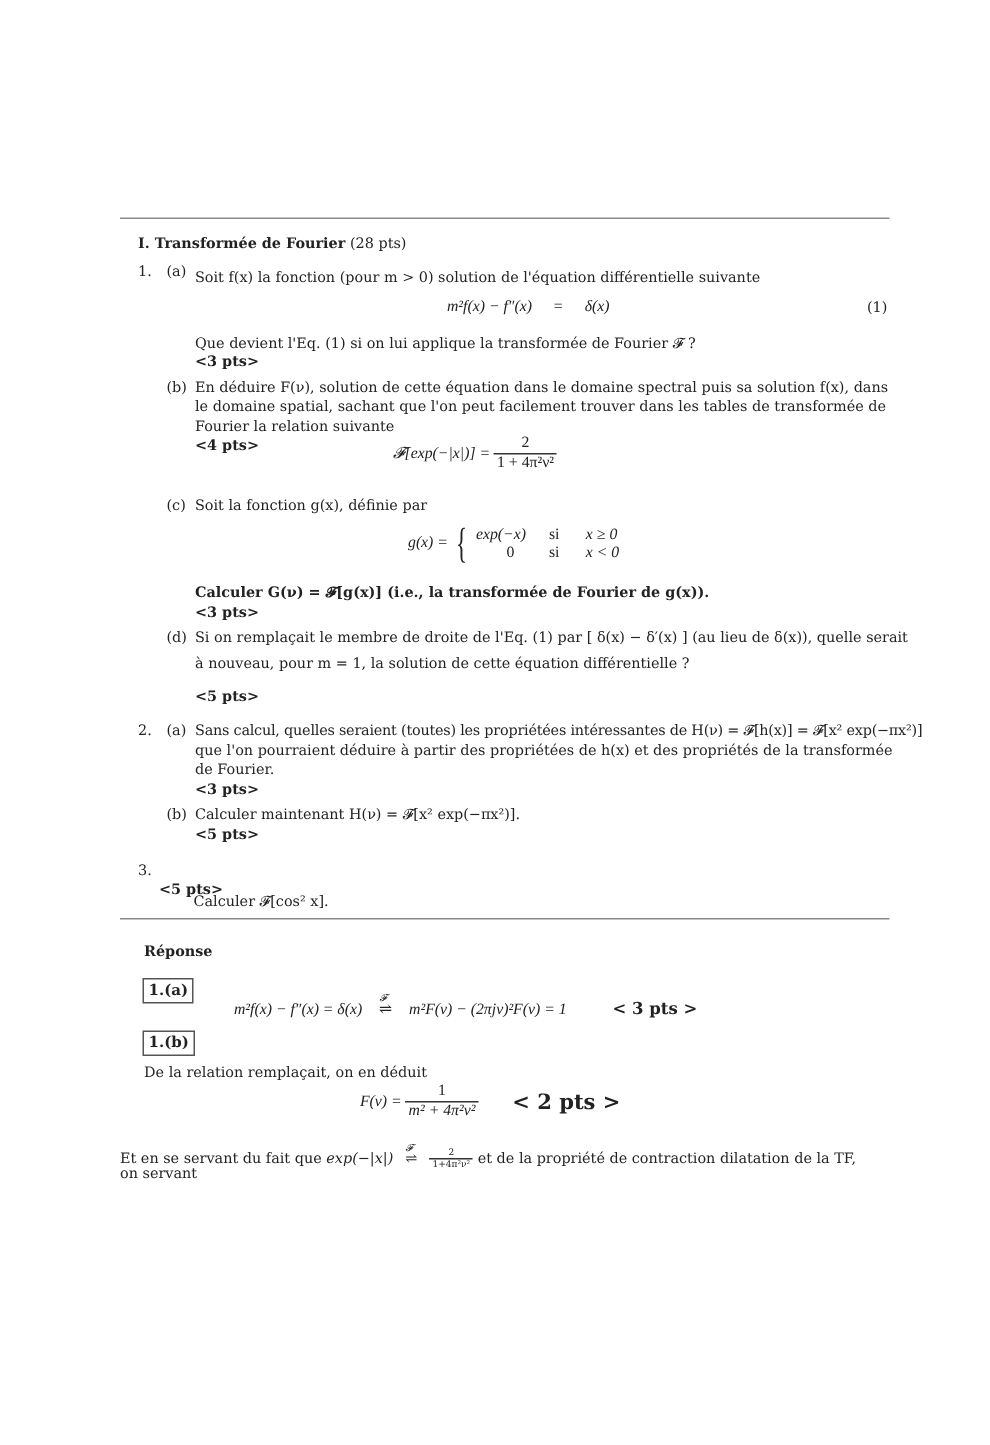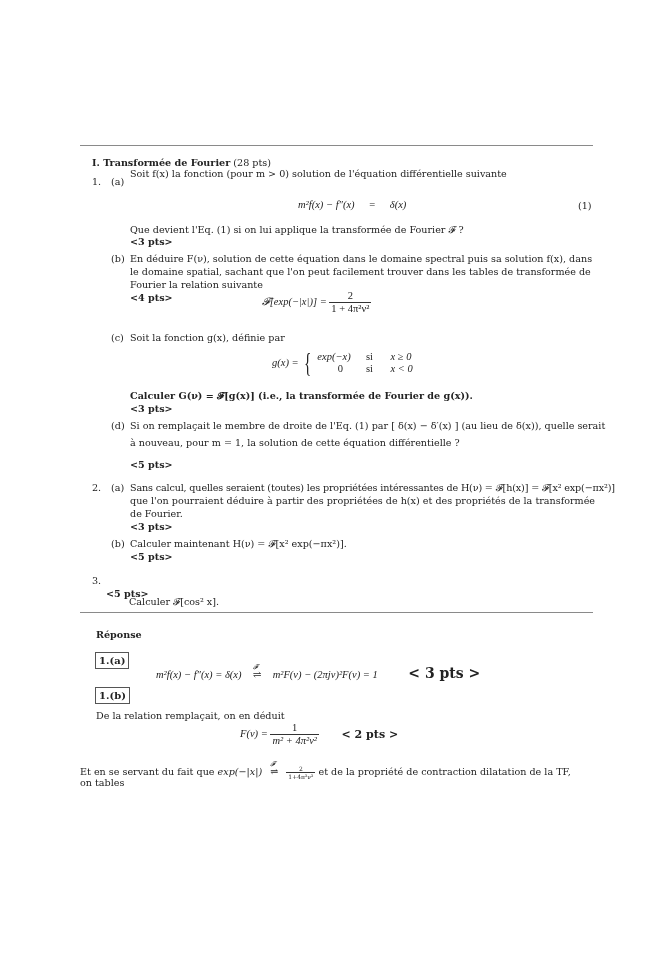--- a/index.html
+++ b/index.html
@@ -29,21 +29,21 @@
 
   <div class="rule" style="top:145px;"></div>
 
   <div class="abs" style="left:92px; top:157px;">
     <span class="b">I. Transformée de Fourier</span>
     <span>(28 pts)</span>
   </div>
 
   <div class="abs" style="left:92px; top:176px;">1.</div>
   <div class="abs" style="left:111px; top:176px;">(a)</div>
-  <div class="abs" style="left:130px; top:168px;">Soit f(x) la fonction (pour m &gt; 0) solution de l'équation différentielle suivante</div>
+  <div class="abs" style="left:130px; top:180px;">Soit f(x) la fonction (pour m &gt; 0) solution de l'équation différentielle suivante</div>
 
   <div class="eq it" style="left:298px; top:199px;">
     <span>m²f(x) − f″(x)</span>
     <span style="margin:0 12px; font-style:normal;">=</span>
     <span>δ(x)</span>
   </div>
   <div class="abs" style="left:578px; top:200px;">(1)</div>
 
   <div class="abs" style="left:130px; top:224px;">Que devient l'Eq. (1) si on lui applique la transformée de Fourier 𝓕 ?</div>
   <div class="abs b" style="left:130px; top:236px;">&lt;3 pts&gt;</div>
@@ -107,42 +107,42 @@
   <div class="abs b" style="left:96px; top:629px;">Réponse</div>
 
   <div class="boxlabel" style="left:95px; top:652px;">1.(a)</div>
   <div class="eq" style="left:156px; top:667px;">
     <span class="it">m²f(x) − f″(x)  =  δ(x)</span>
     <span class="arrow" style="margin:0 6px;">
       <span class="F">𝓕</span>
       <span>⇌</span>
     </span>
     <span class="it">m²F(ν) − (2πjν)²F(ν) = 1</span>
-    <span class="b" style="margin-left:28px; font-family:'DejaVu Serif', serif; font-size:14px;">&lt; 3 pts &gt;</span>
+    <span class="b" style="margin-left:28px; font-family:'DejaVu Serif', serif; font-size:11px;">&lt; 3 pts &gt;</span>
   </div>
 
   <div class="boxlabel" style="left:95px; top:687px;">1.(b)</div>
   <div class="abs" style="left:96px; top:710px;">De la relation remplaçait, on en déduit</div>
   <div class="eq" style="left:240px; top:722px;">
     <span class="it">F(ν) =</span>
     <span class="frac">
       <span class="n">1</span>
       <span class="d it">m² + 4π²ν²</span>
     </span>
-    <span class="b" style="margin-left:20px; font-family:'DejaVu Serif', serif; font-size:11px; vertical-align:middle;">&lt; 2 pts &gt;</span>
+    <span class="b" style="margin-left:20px; font-family:'DejaVu Serif', serif; font-size:14px; vertical-align:middle;">&lt; 2 pts &gt;</span>
   </div>
 
   <div class="abs" style="left:80px; top:765px;">
     <span>Et en se servant du fait que</span>
     <span class="it" style="">exp(−|x|)</span>
     <span class="arrow" style="margin:0 2px;">
       <span class="F">𝓕</span>
       <span>⇌</span>
     </span>
     <span class="frac small">
       <span class="n">2</span>
       <span class="d">1+4π²ν²</span>
     </span>
     <span>et de la propriété de contraction dilatation de la TF,</span>
   </div>
-  <div class="abs" style="left:80px; top:777px;">on tables</div>
+  <div class="abs" style="left:80px; top:777px;">on servant</div>
 
 </div>
 
 </body></html>

